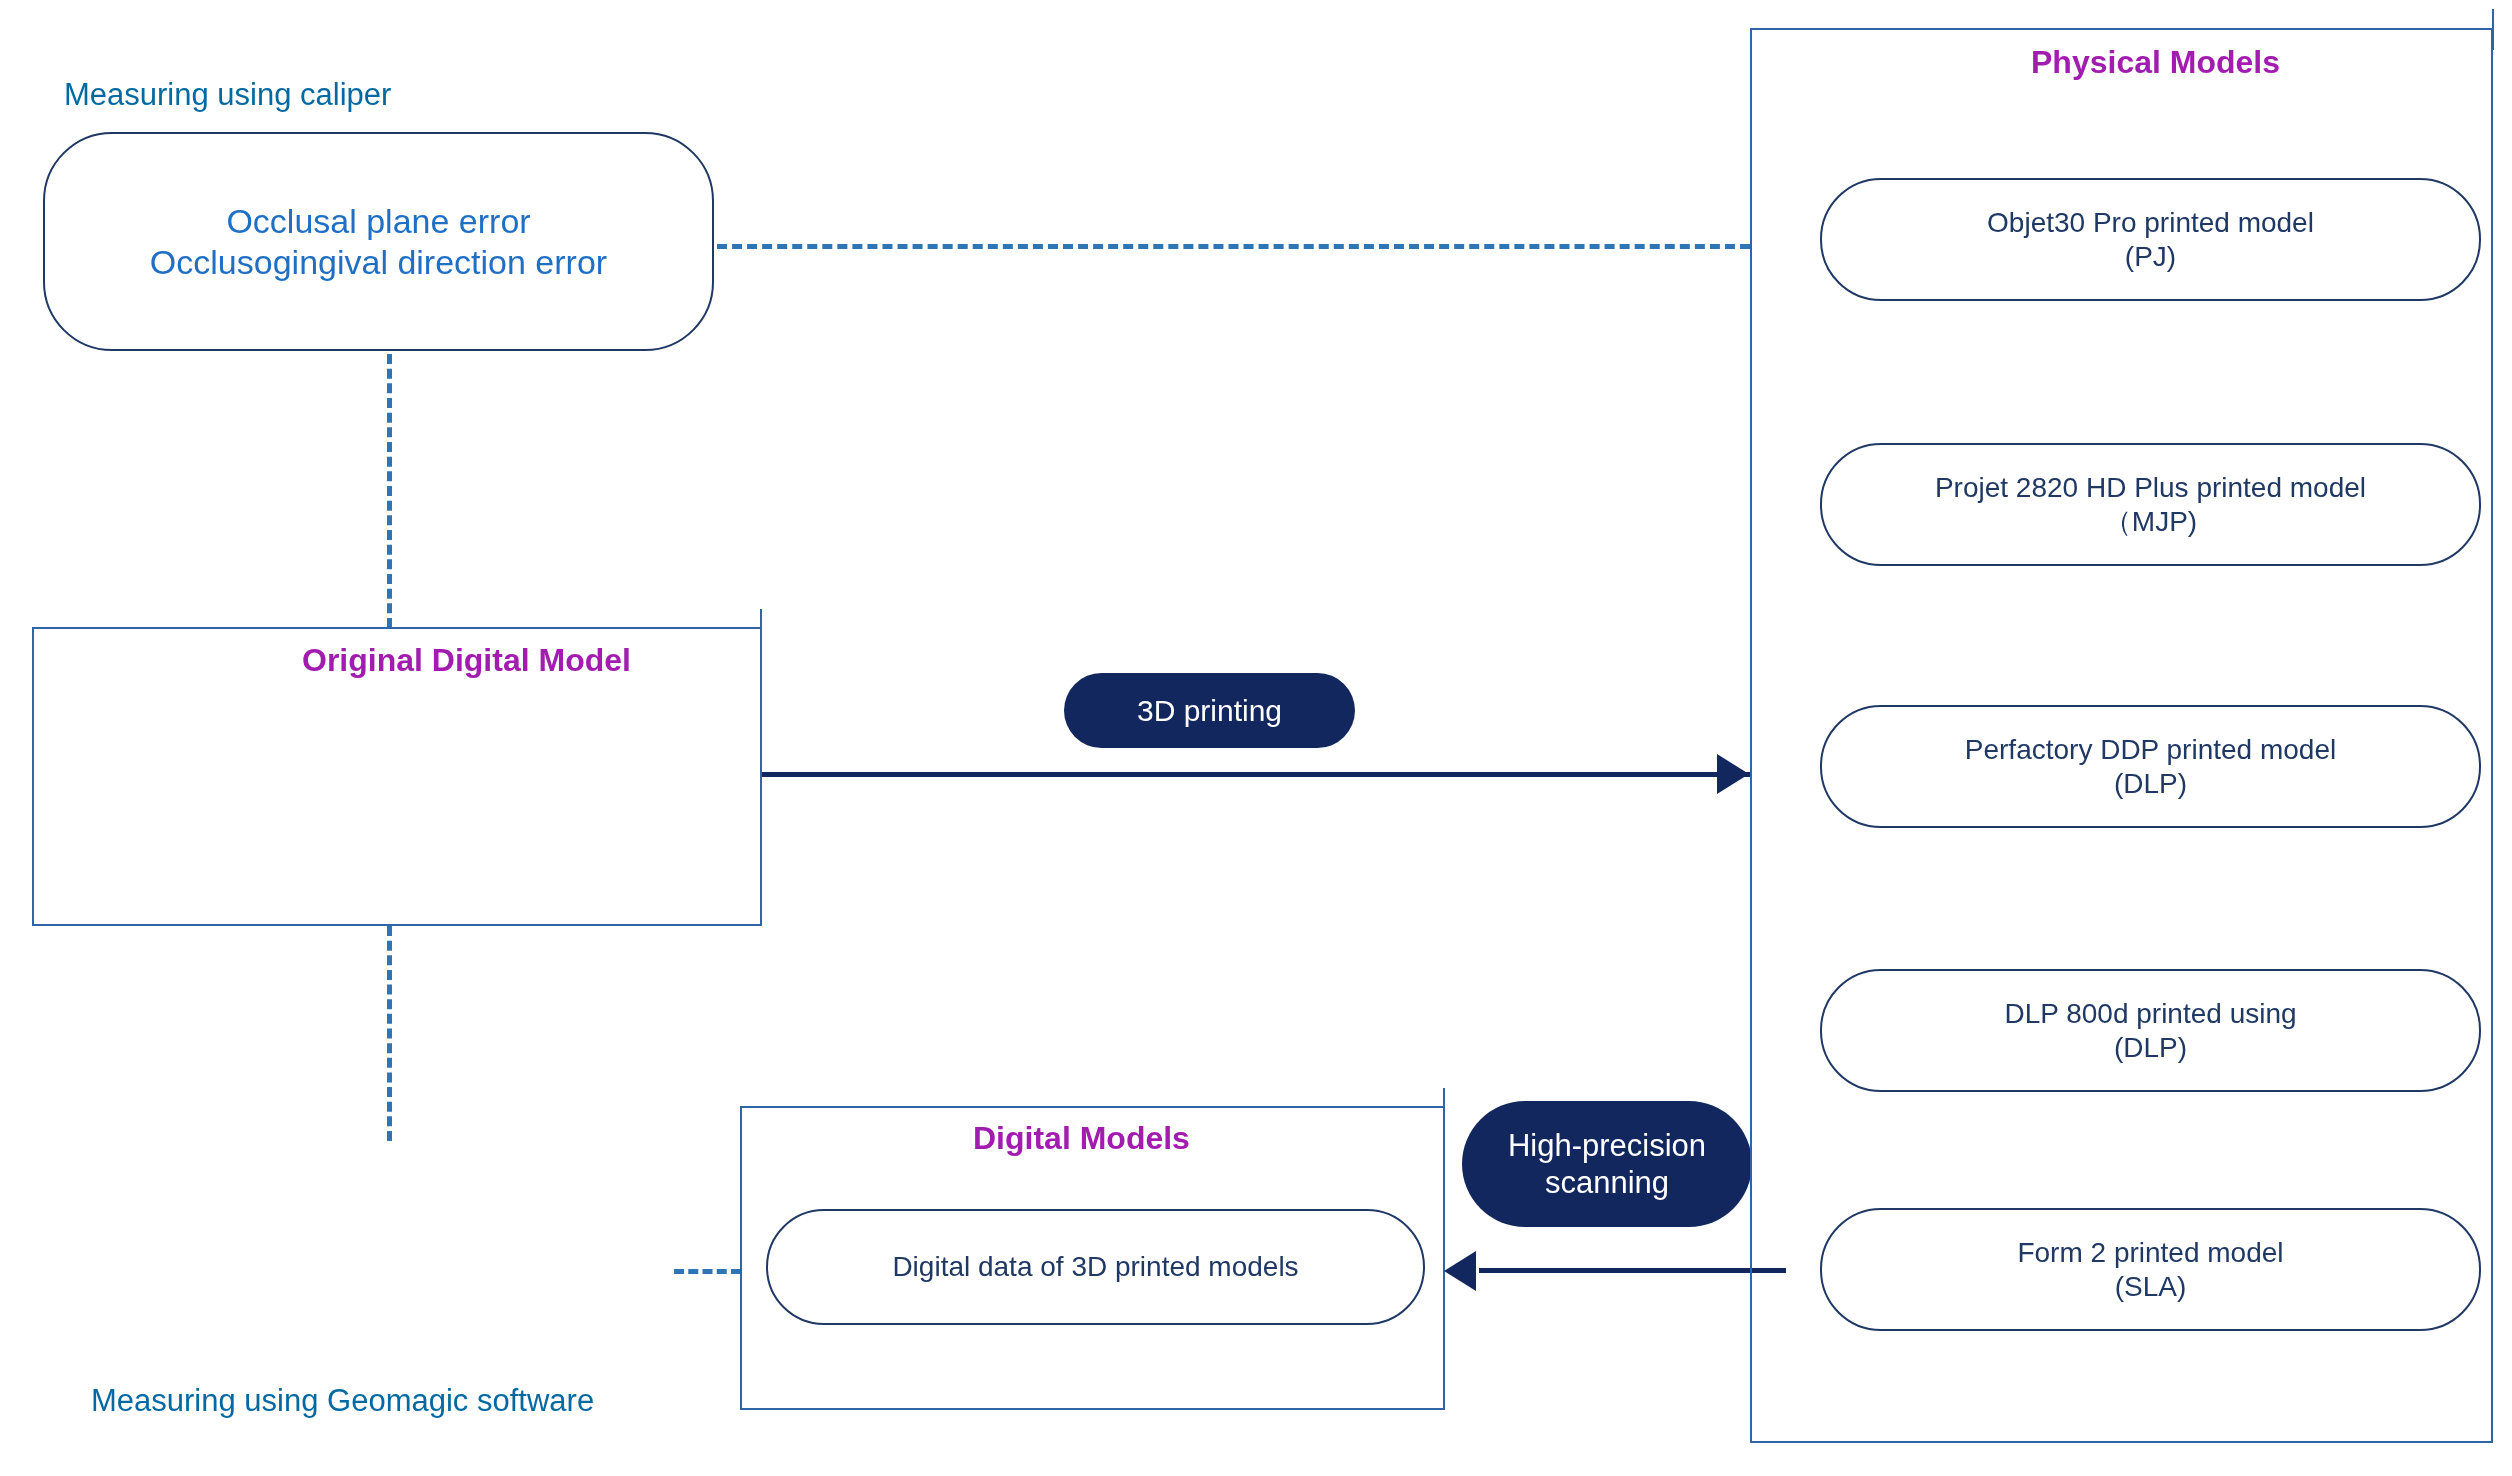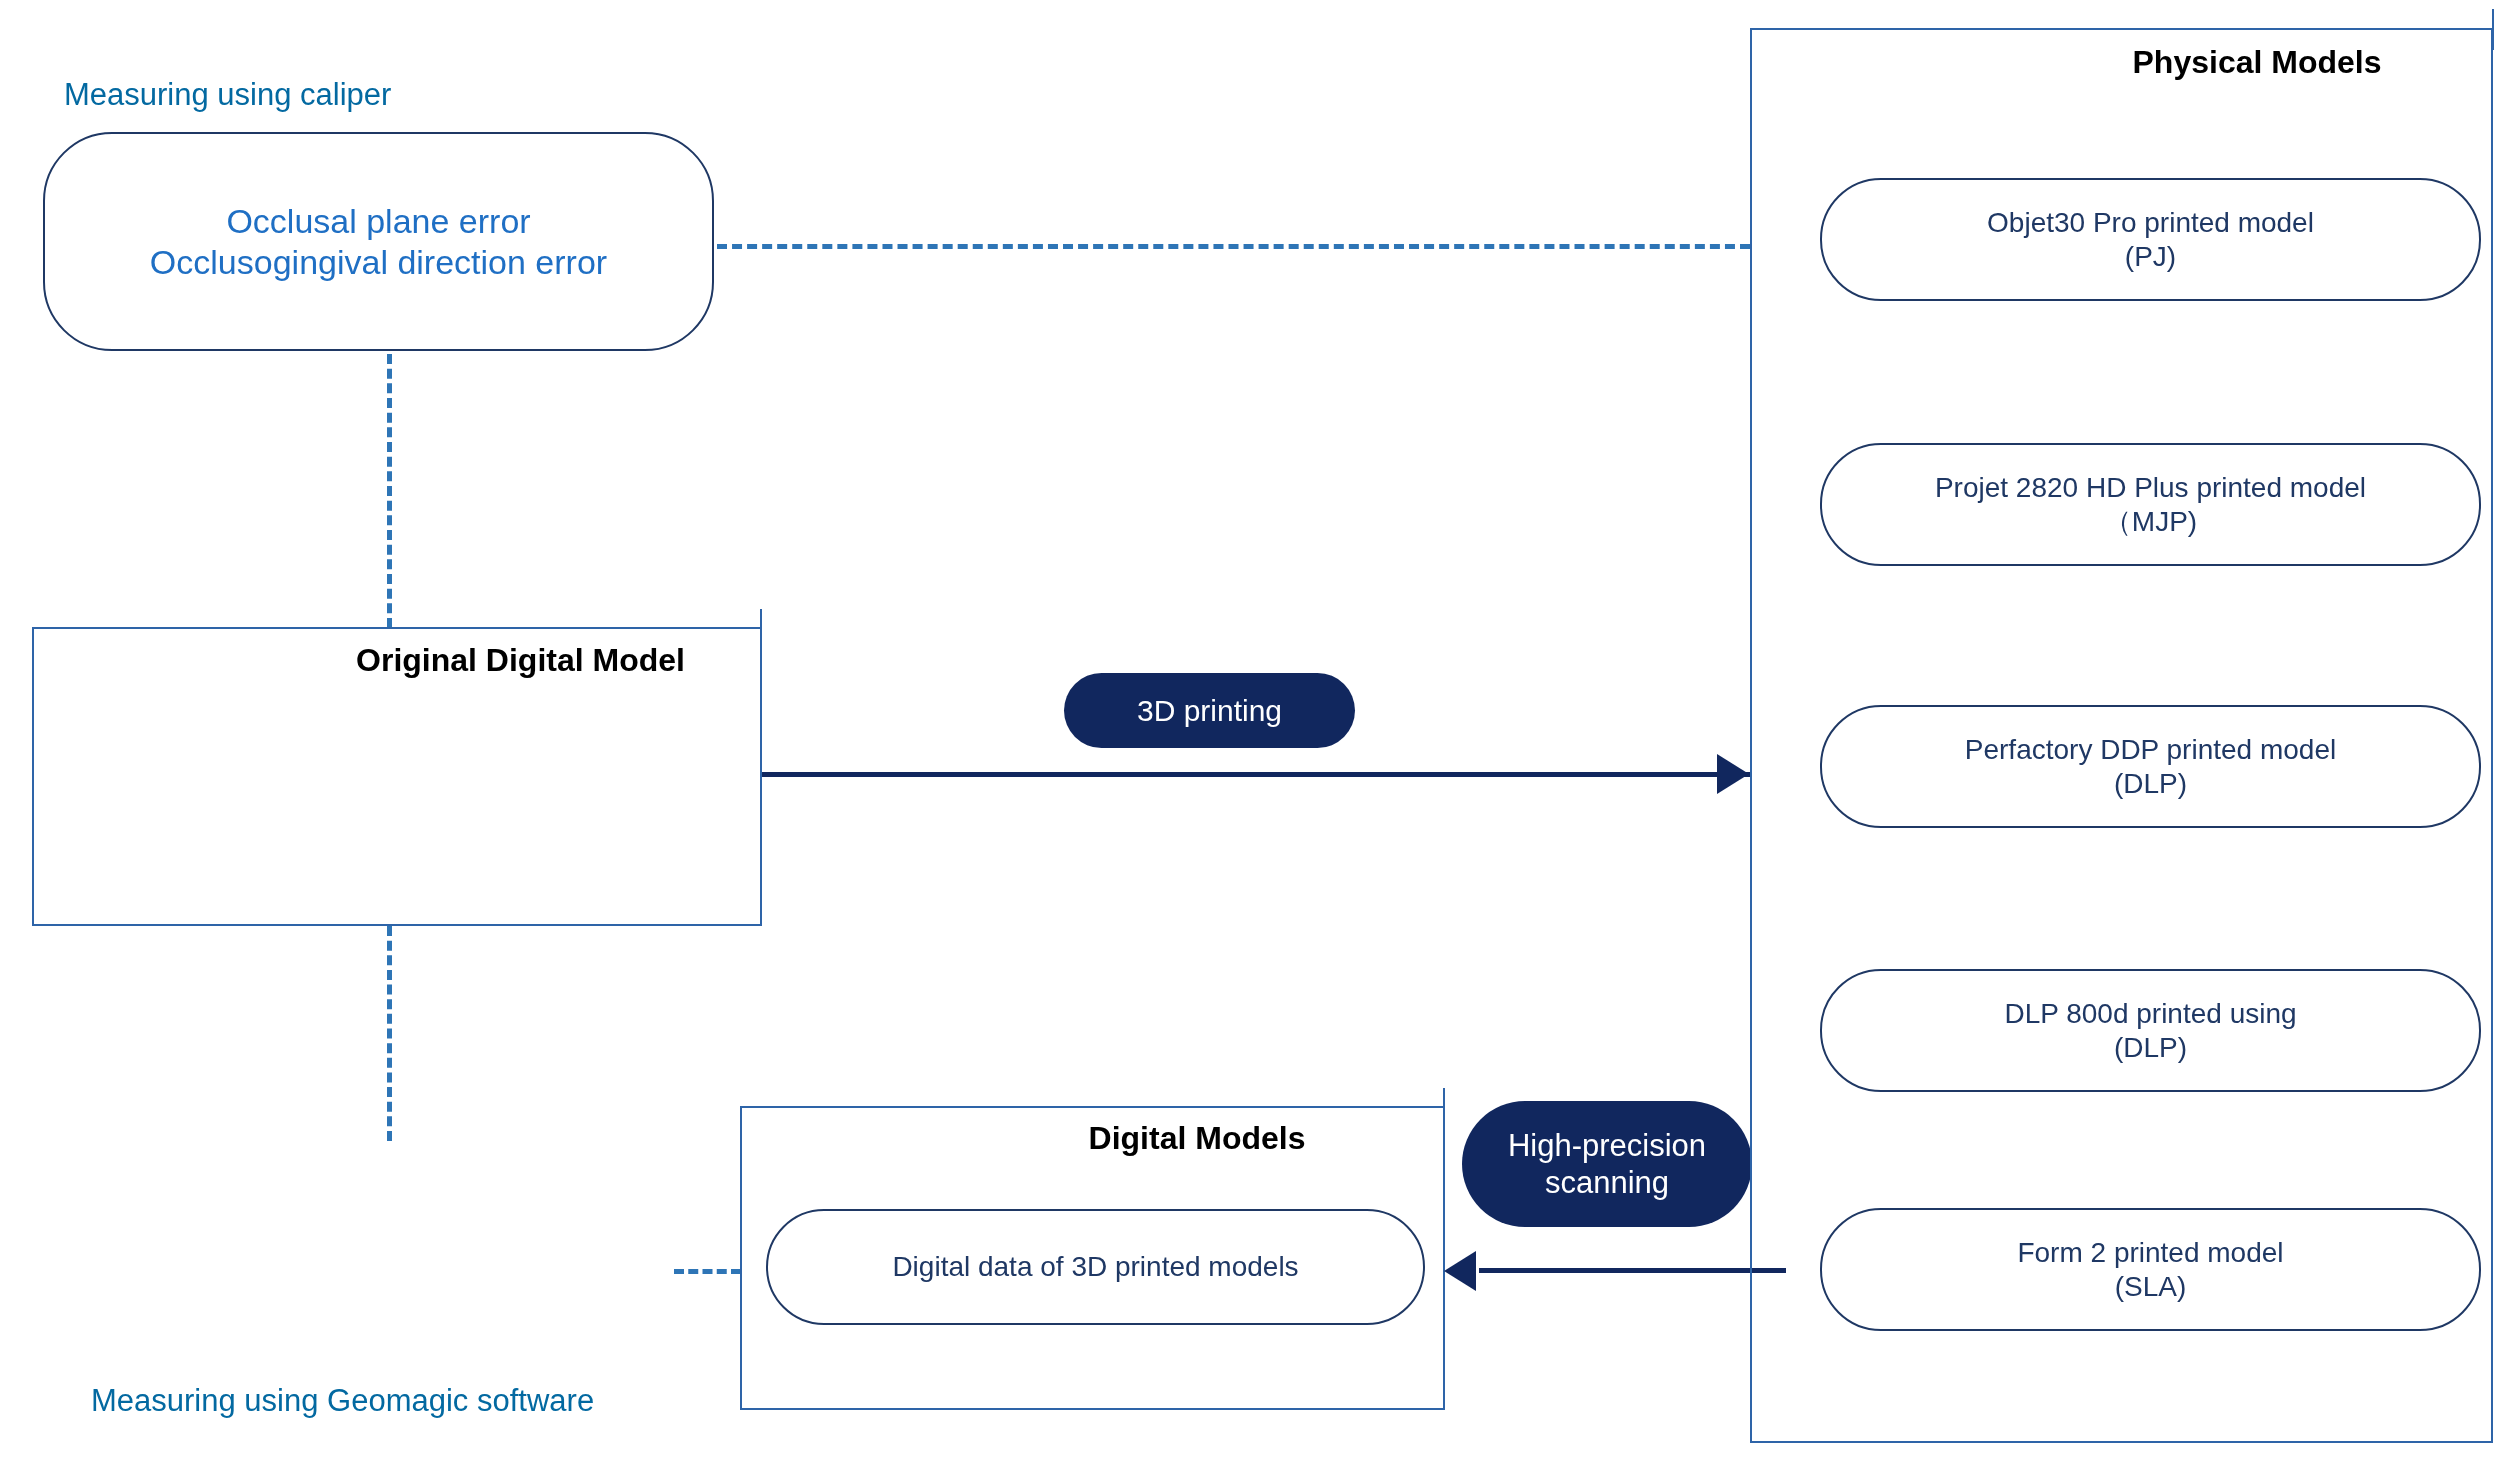--- a/index.html
+++ b/index.html
@@ -35,23 +35,23 @@
   }
   .container-box {
     position: absolute;
     box-sizing: border-box;
     border: 2.3px solid #2E64A8;
     background: transparent;
   }
   .group-title {
     position: absolute;
     font-weight: bold;
-    color: #000000;
+    color: #a21caf;
     white-space: nowrap;
-    text-align: center;
+    text-align: left;
   }
   .badge {
     position: absolute;
     box-sizing: border-box;
     background: #11275E;
     border-radius: 766px;
     color: #ffffff;
     display: flex;
     align-items: center;
     justify-content: center;

